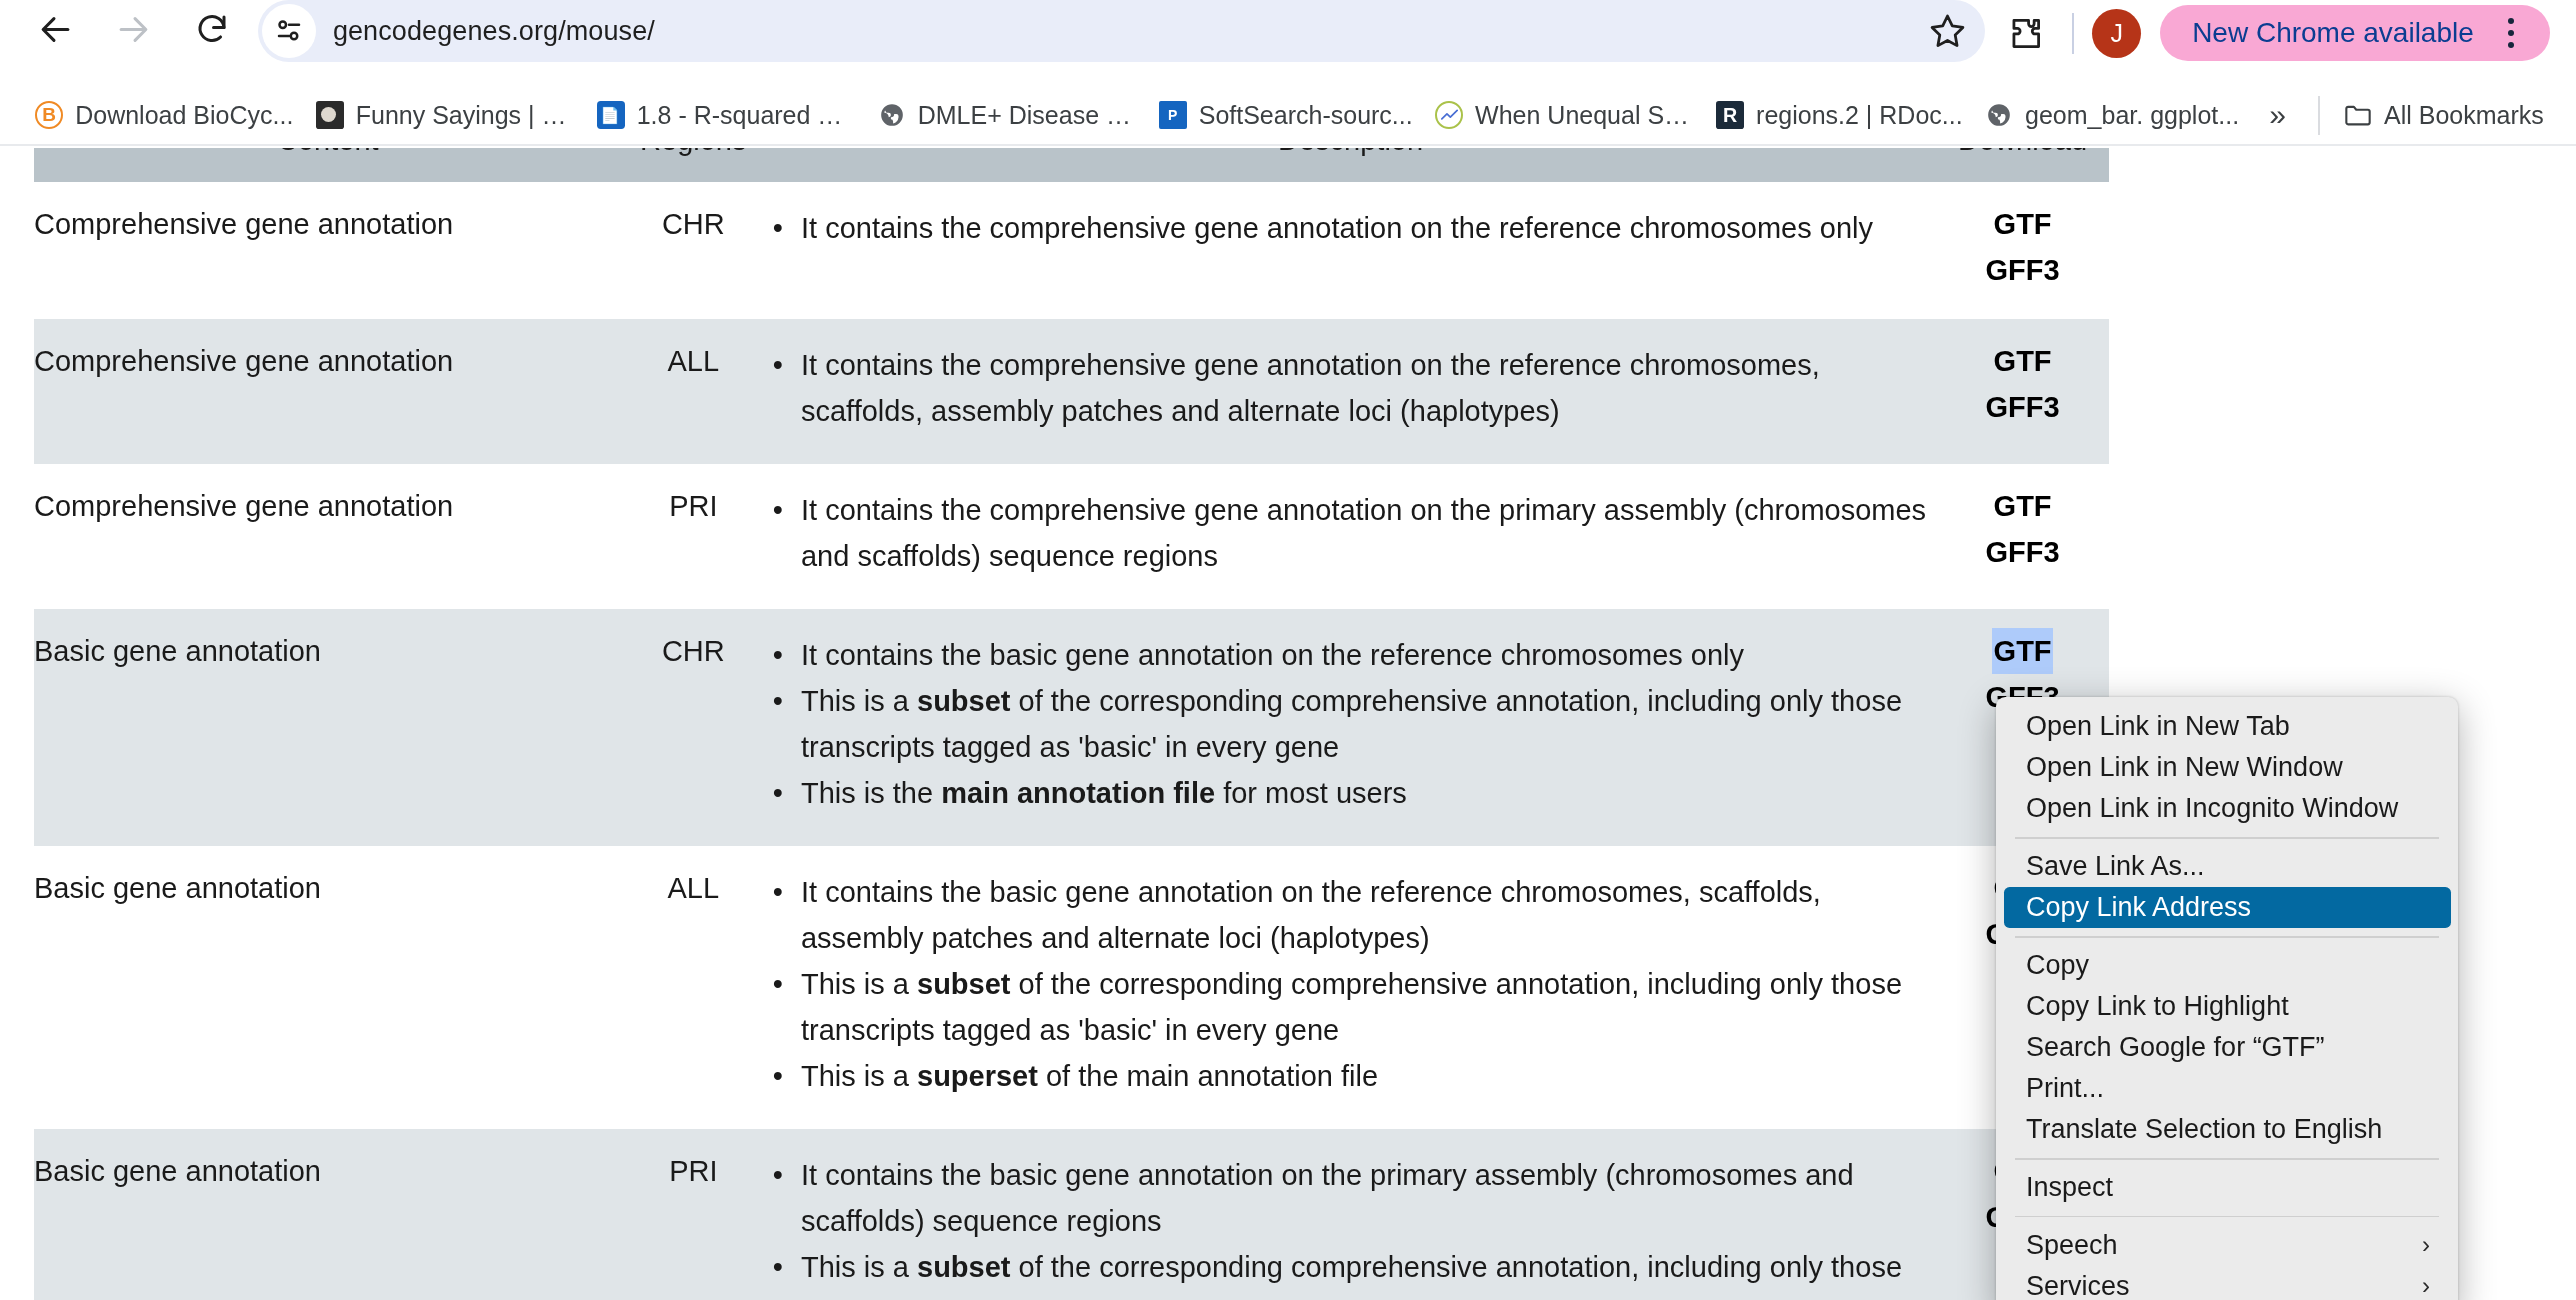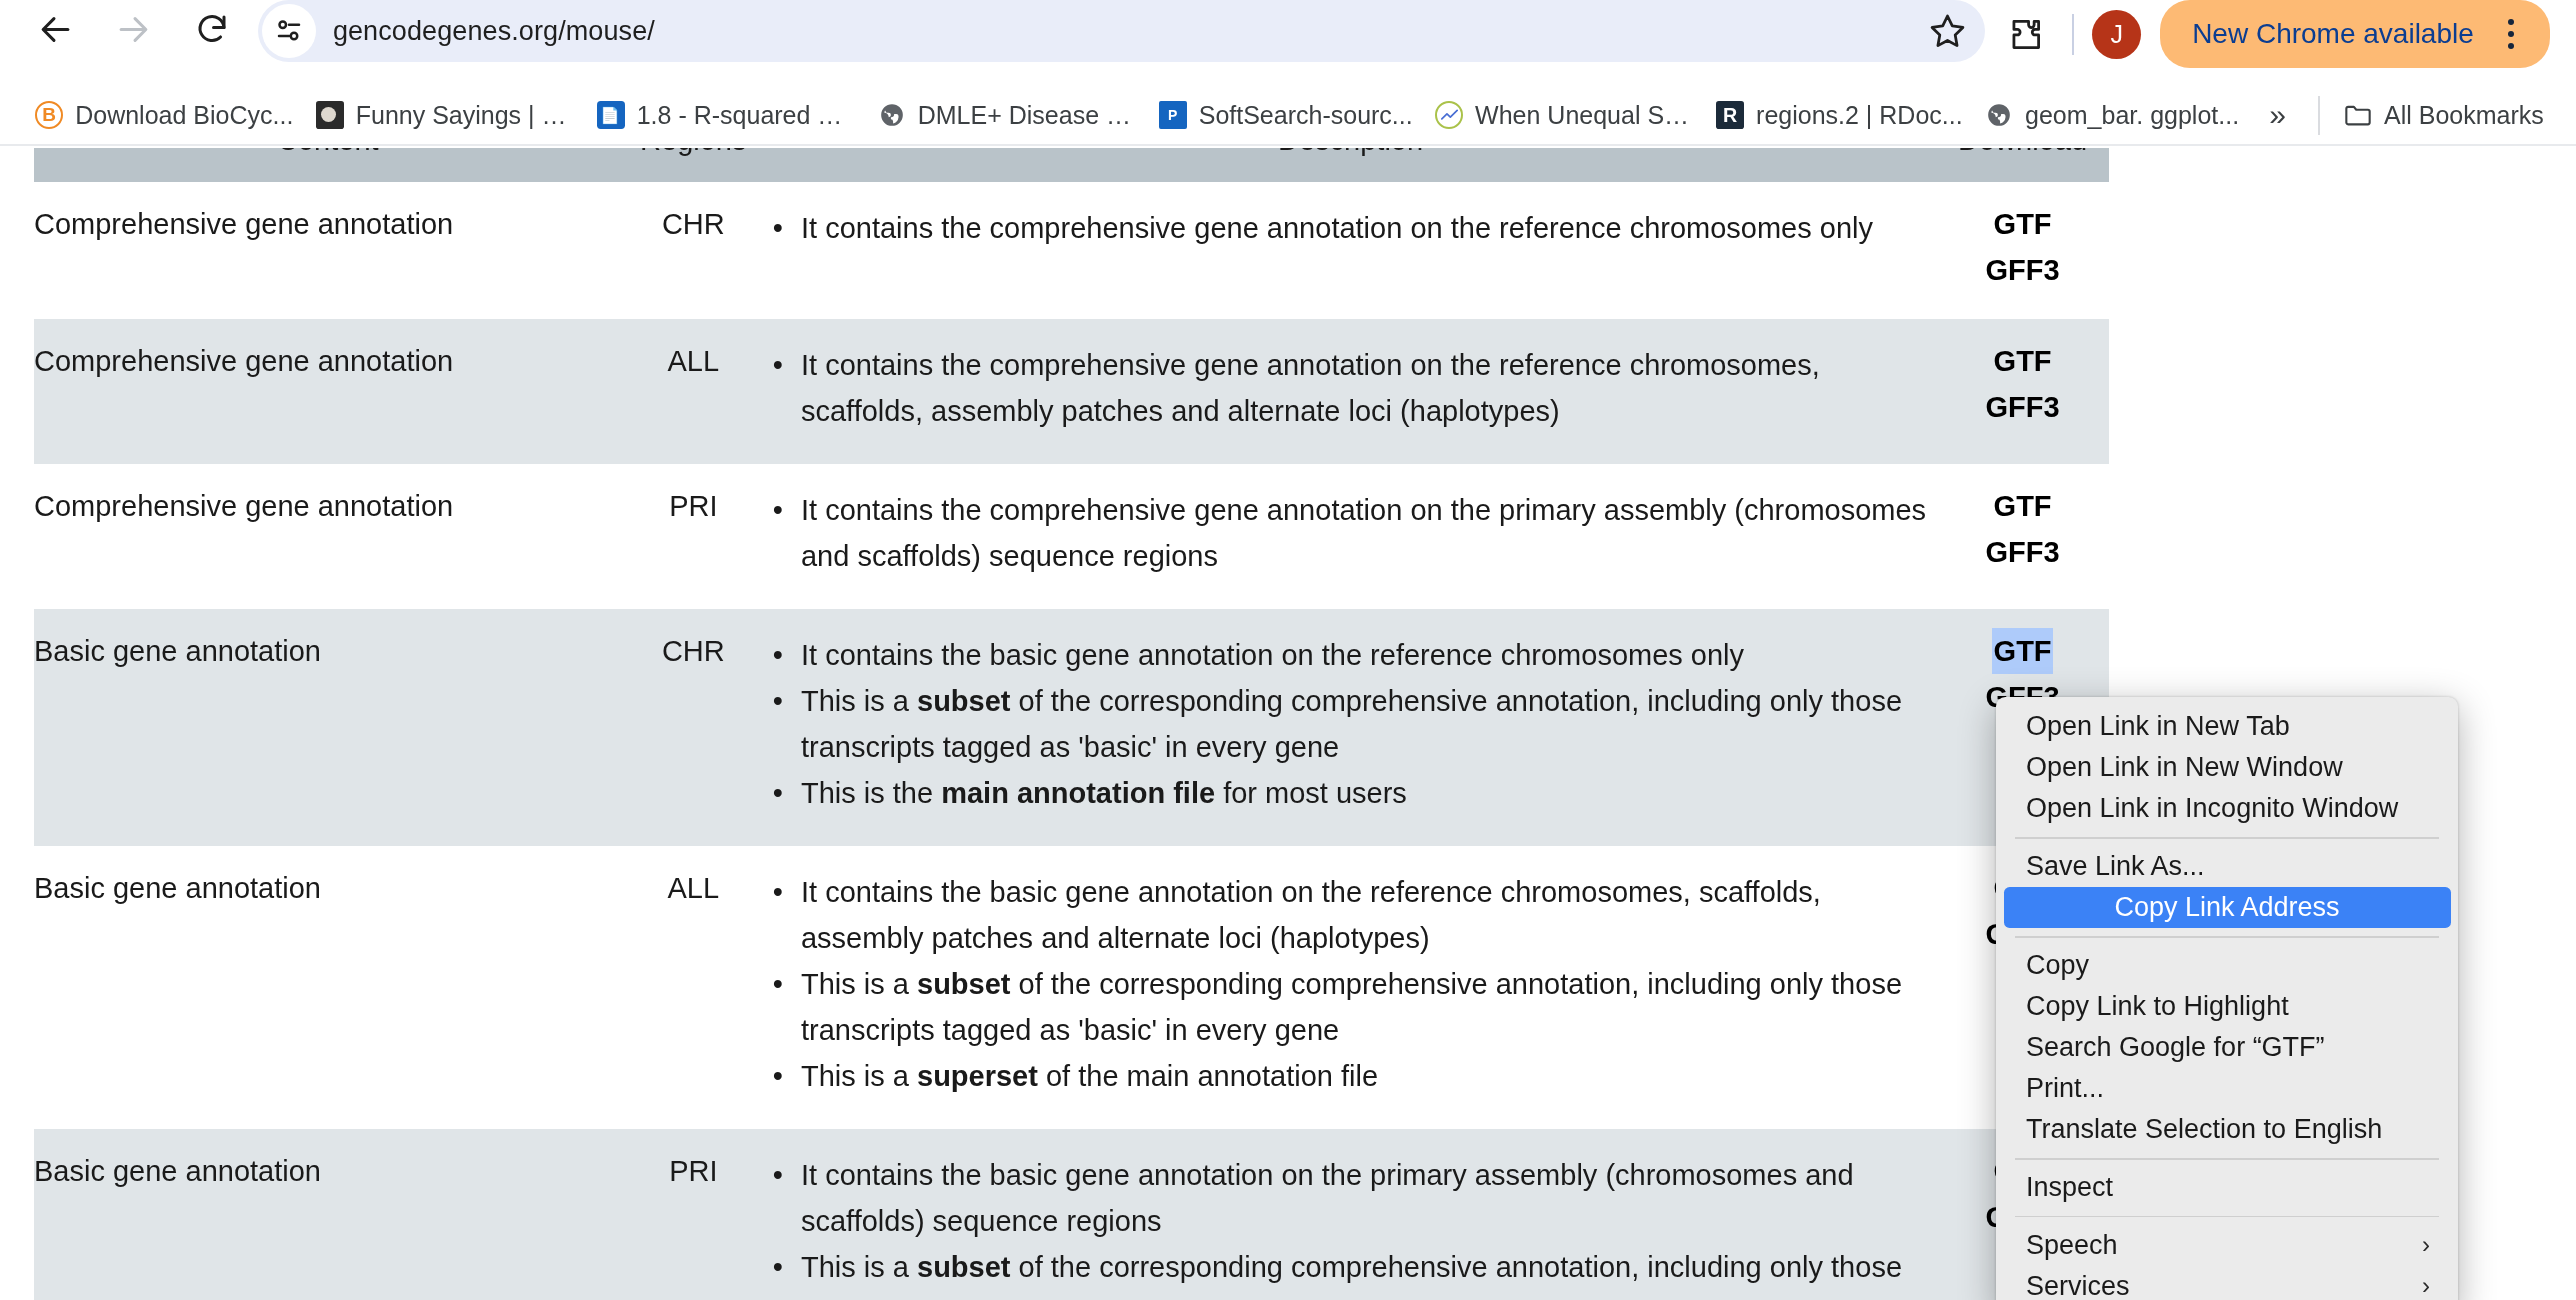--- a/index.html
+++ b/index.html
@@ -78,22 +78,22 @@
     width: 49px; height: 49px;
     border-radius: 50%;
     background: #b63418;
     color: #fff;
     font-size: 25px;
     display: flex; align-items: center; justify-content: center;
     margin: 0 9.4px 0 5.6px;
     flex: 0 0 auto;
   }
   .chrome-pill {
-    height: 68px;
-    background: #fdba74;
+    height: 56px;
+    background: #f9a8d4;
     border-radius: 30px;
     display: flex; align-items: center;
     padding: 0 13px 0 32px;
     margin-left: 9.4px;
     flex: 0 0 auto;
   }
   .chrome-pill-label {
     font-size: 28px;
     color: #0b3d91;
     white-space: nowrap;
@@ -259,23 +259,22 @@
     height: 41px;
     display: flex;
     align-items: center;
     padding: 0 22.5px 0 22.5px;
     margin: 0 7.5px;
     border-radius: 5.6px;
     white-space: nowrap;
     position: relative;
   }
   .ctx-item.highlight {
-    background: #3b82f6;
+    background: #0369a1;
     color: #ffffff;
-    justify-content: center;
   }
   .ctx-sep {
     height: 1.9px;
     background: #cfcfcf;
     margin: 7.5px 19px 7.5px 19px;
   }
   .ctx-arrow {
     position: absolute;
     right: 20.6px; top: 50%;
     transform: translateY(-50%);

